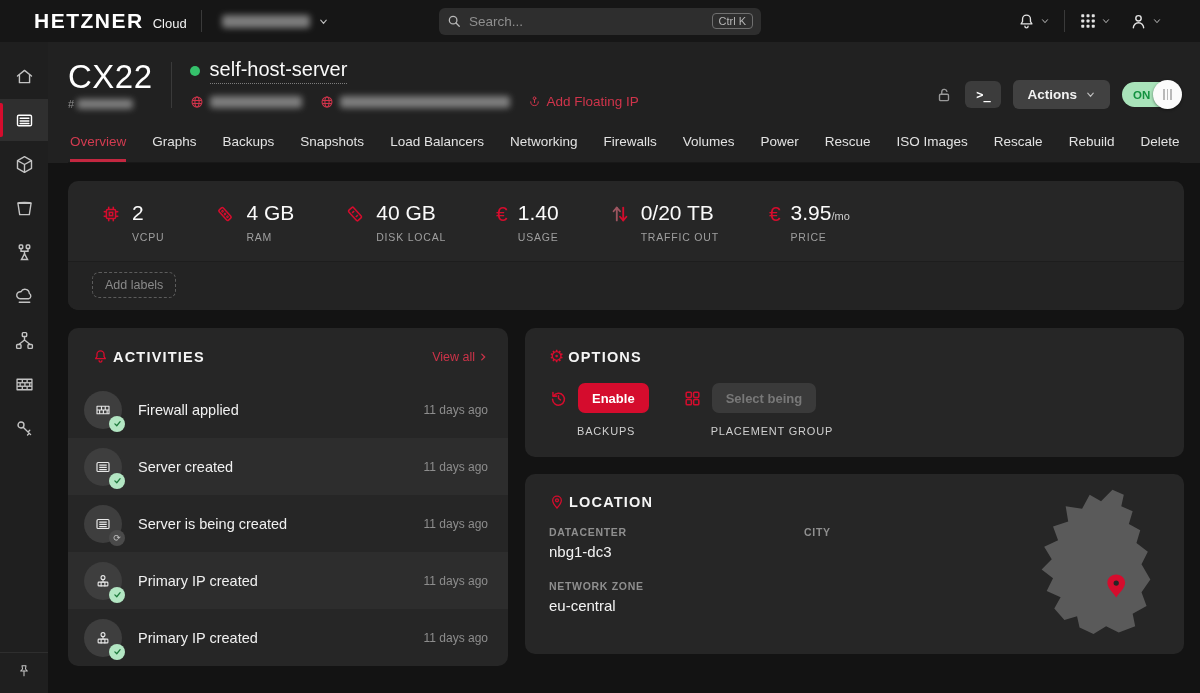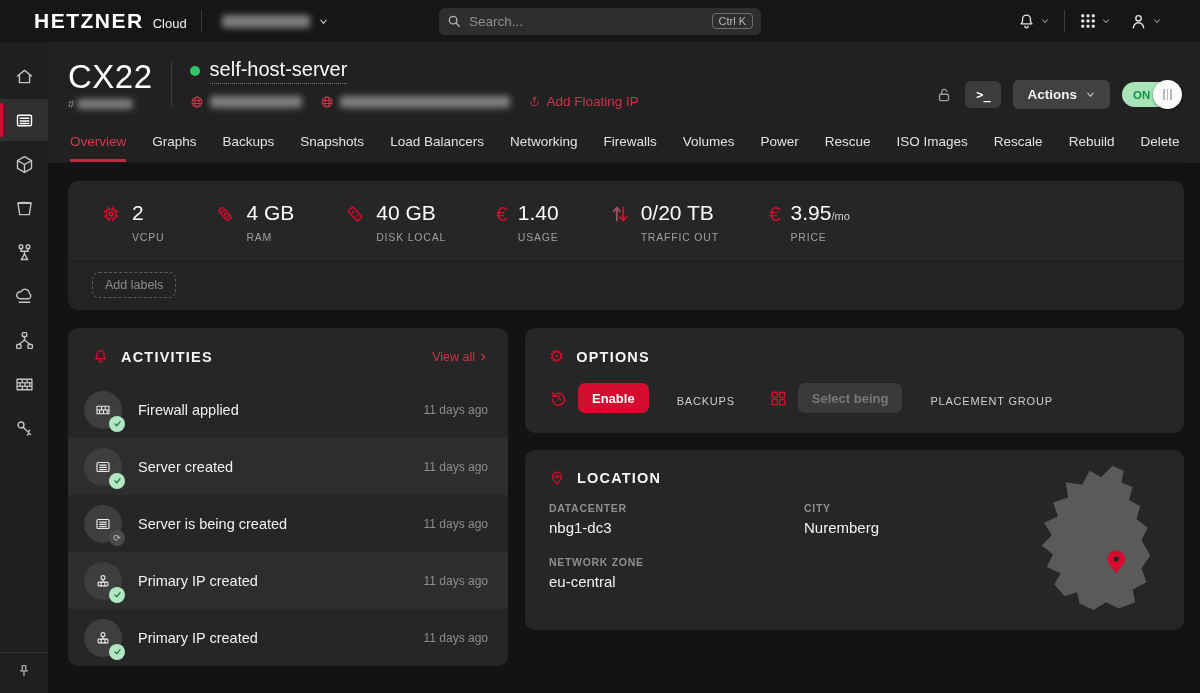--- a/index.html
+++ b/index.html
@@ -89,39 +89,39 @@
   .stat-val { font-size:21px; color:#fbfbfb; line-height:1.15; }
   .stat-suffix { font-size:11px; color:#cfcfcf; }
   .stat-label { font-size:10.5px; color:#9f9f9f; letter-spacing:.8px; margin-top:6px; }
   .labels-row { border-top:1px solid #1d1d1d; background:#232323; border-radius:0 0 10px 10px;
     padding:10px 16px 12px 24px; }
   .add-labels { background:transparent; border:1px dashed #5c5c5c; color:#8a8a8a; font-size:12.5px;
     border-radius:7px; padding:5px 12px; cursor:pointer; font-family:"Liberation Sans", sans-serif; }
 
   .grid { display:flex; gap:17px; align-items:flex-start; }
   .act-card { width:440px; flex:none; overflow:hidden; }
-  .card-head { display:flex; align-items:center; gap:12px; padding:20px 20px 16px 24px; }
+  .card-head { display:flex; align-items:center; gap:4px; padding:20px 20px 16px 24px; }
   .card-title { font-size:14.5px; font-weight:bold; letter-spacing:1.2px; color:#f5f5f5; }
   .head-ic { color:#d50c2d; display:flex; }
   .view-all { margin-left:auto; color:#cc3349; font-size:12.5px; cursor:pointer; display:flex;
     align-items:center; gap:3px; }
   .act-row { height:57px; display:flex; align-items:center; gap:16px; padding:0 20px 0 16px; }
   .act-row:nth-child(even) { background:#2d2d2d; }
   .avatar { position:relative; width:38px; height:38px; border-radius:50%; background:#3e3e3e;
     display:flex; align-items:center; justify-content:center; color:#e8e8e8; flex:none; }
   .badge { position:absolute; right:-3px; bottom:-3px; width:16px; height:16px; border-radius:50%;
     display:flex; align-items:center; justify-content:center; }
   .badge.check { background:#b3e6c3; color:#1f7a3d; }
   .badge.pending { background:#4a4a4a; color:#c2c2c2; font-size:9px; }
   .act-text { font-size:14.5px; color:#f0f0f0; }
   .act-time { margin-left:auto; font-size:12px; color:#8d8d8d; }
 
   .right-col { flex:1; display:flex; flex-direction:column; gap:17px; }
   .opt-row { display:flex; align-items:flex-start; gap:34px; padding:2px 24px 20px 24px; }
-  .opt-group { display:flex; flex-direction:row; }
+  .opt-group { display:flex; flex-direction:column; }
   .opt-top { display:flex; align-items:center; gap:10px; }
   .opt-ic { color:#d50c2d; display:flex; }
   .btn { border:none; border-radius:7px; height:30px; padding:0 14px; font-size:13px; font-weight:bold;
     cursor:pointer; font-family:"Liberation Sans", sans-serif; }
   .btn.primary { background:#d50c2d; color:#fff; }
   .btn.disabled { background:#3a3a3a; color:#787878; }
   .opt-label { font-size:11px; letter-spacing:.8px; color:#cfcfcf; margin-top:12px; padding-left:28px; }
 
   .loc-card { position:relative; min-height:180px; }
   .loc-grid { display:grid; grid-template-columns: 235px 1fr; gap:20px 20px; padding:0 24px 22px 24px;
@@ -616,21 +616,20 @@
                 </span>
               <span class="card-title">LOCATION</span>
             </div>
             <div class="loc-grid">
               <div>
                 <div class="loc-label">DATACENTER</div>
                 <div class="loc-value">nbg1-dc3</div>
               </div>
               <div>
                 <div class="loc-label">CITY</div>
-                <div class="loc-value">Nuremberg</div>
               </div>
               <div>
                 <div class="loc-label">NETWORK ZONE</div>
                 <div class="loc-value">eu-central</div>
               </div>
             </div>
             <div class="map-wrap">
               <svg width="148" height="158" viewBox="0 0 100 125">
                 <path fill="#5a5a5a" d="M63 3 72 7 70 16 79 20 76 30 85 35 82 45 91 52 86 62 93 74 86 84 90 95 79 101 81 111 68 116 58 111 48 117 37 112 35 103 25 106 17 97 22 88 11 83 16 73 7 66 15 58 9 48 20 43 16 32 28 28 26 16 39 18 45 7 54 12 Z"></path>
                 <path fill="#d50c2d" d="M66 70c-4.2 0-7 3-7 6.6 0 4.4 4.8 8 7 11.6 2.2-3.6 7-7.2 7-11.6 0-3.6-2.8-6.6-7-6.6z"></path>

